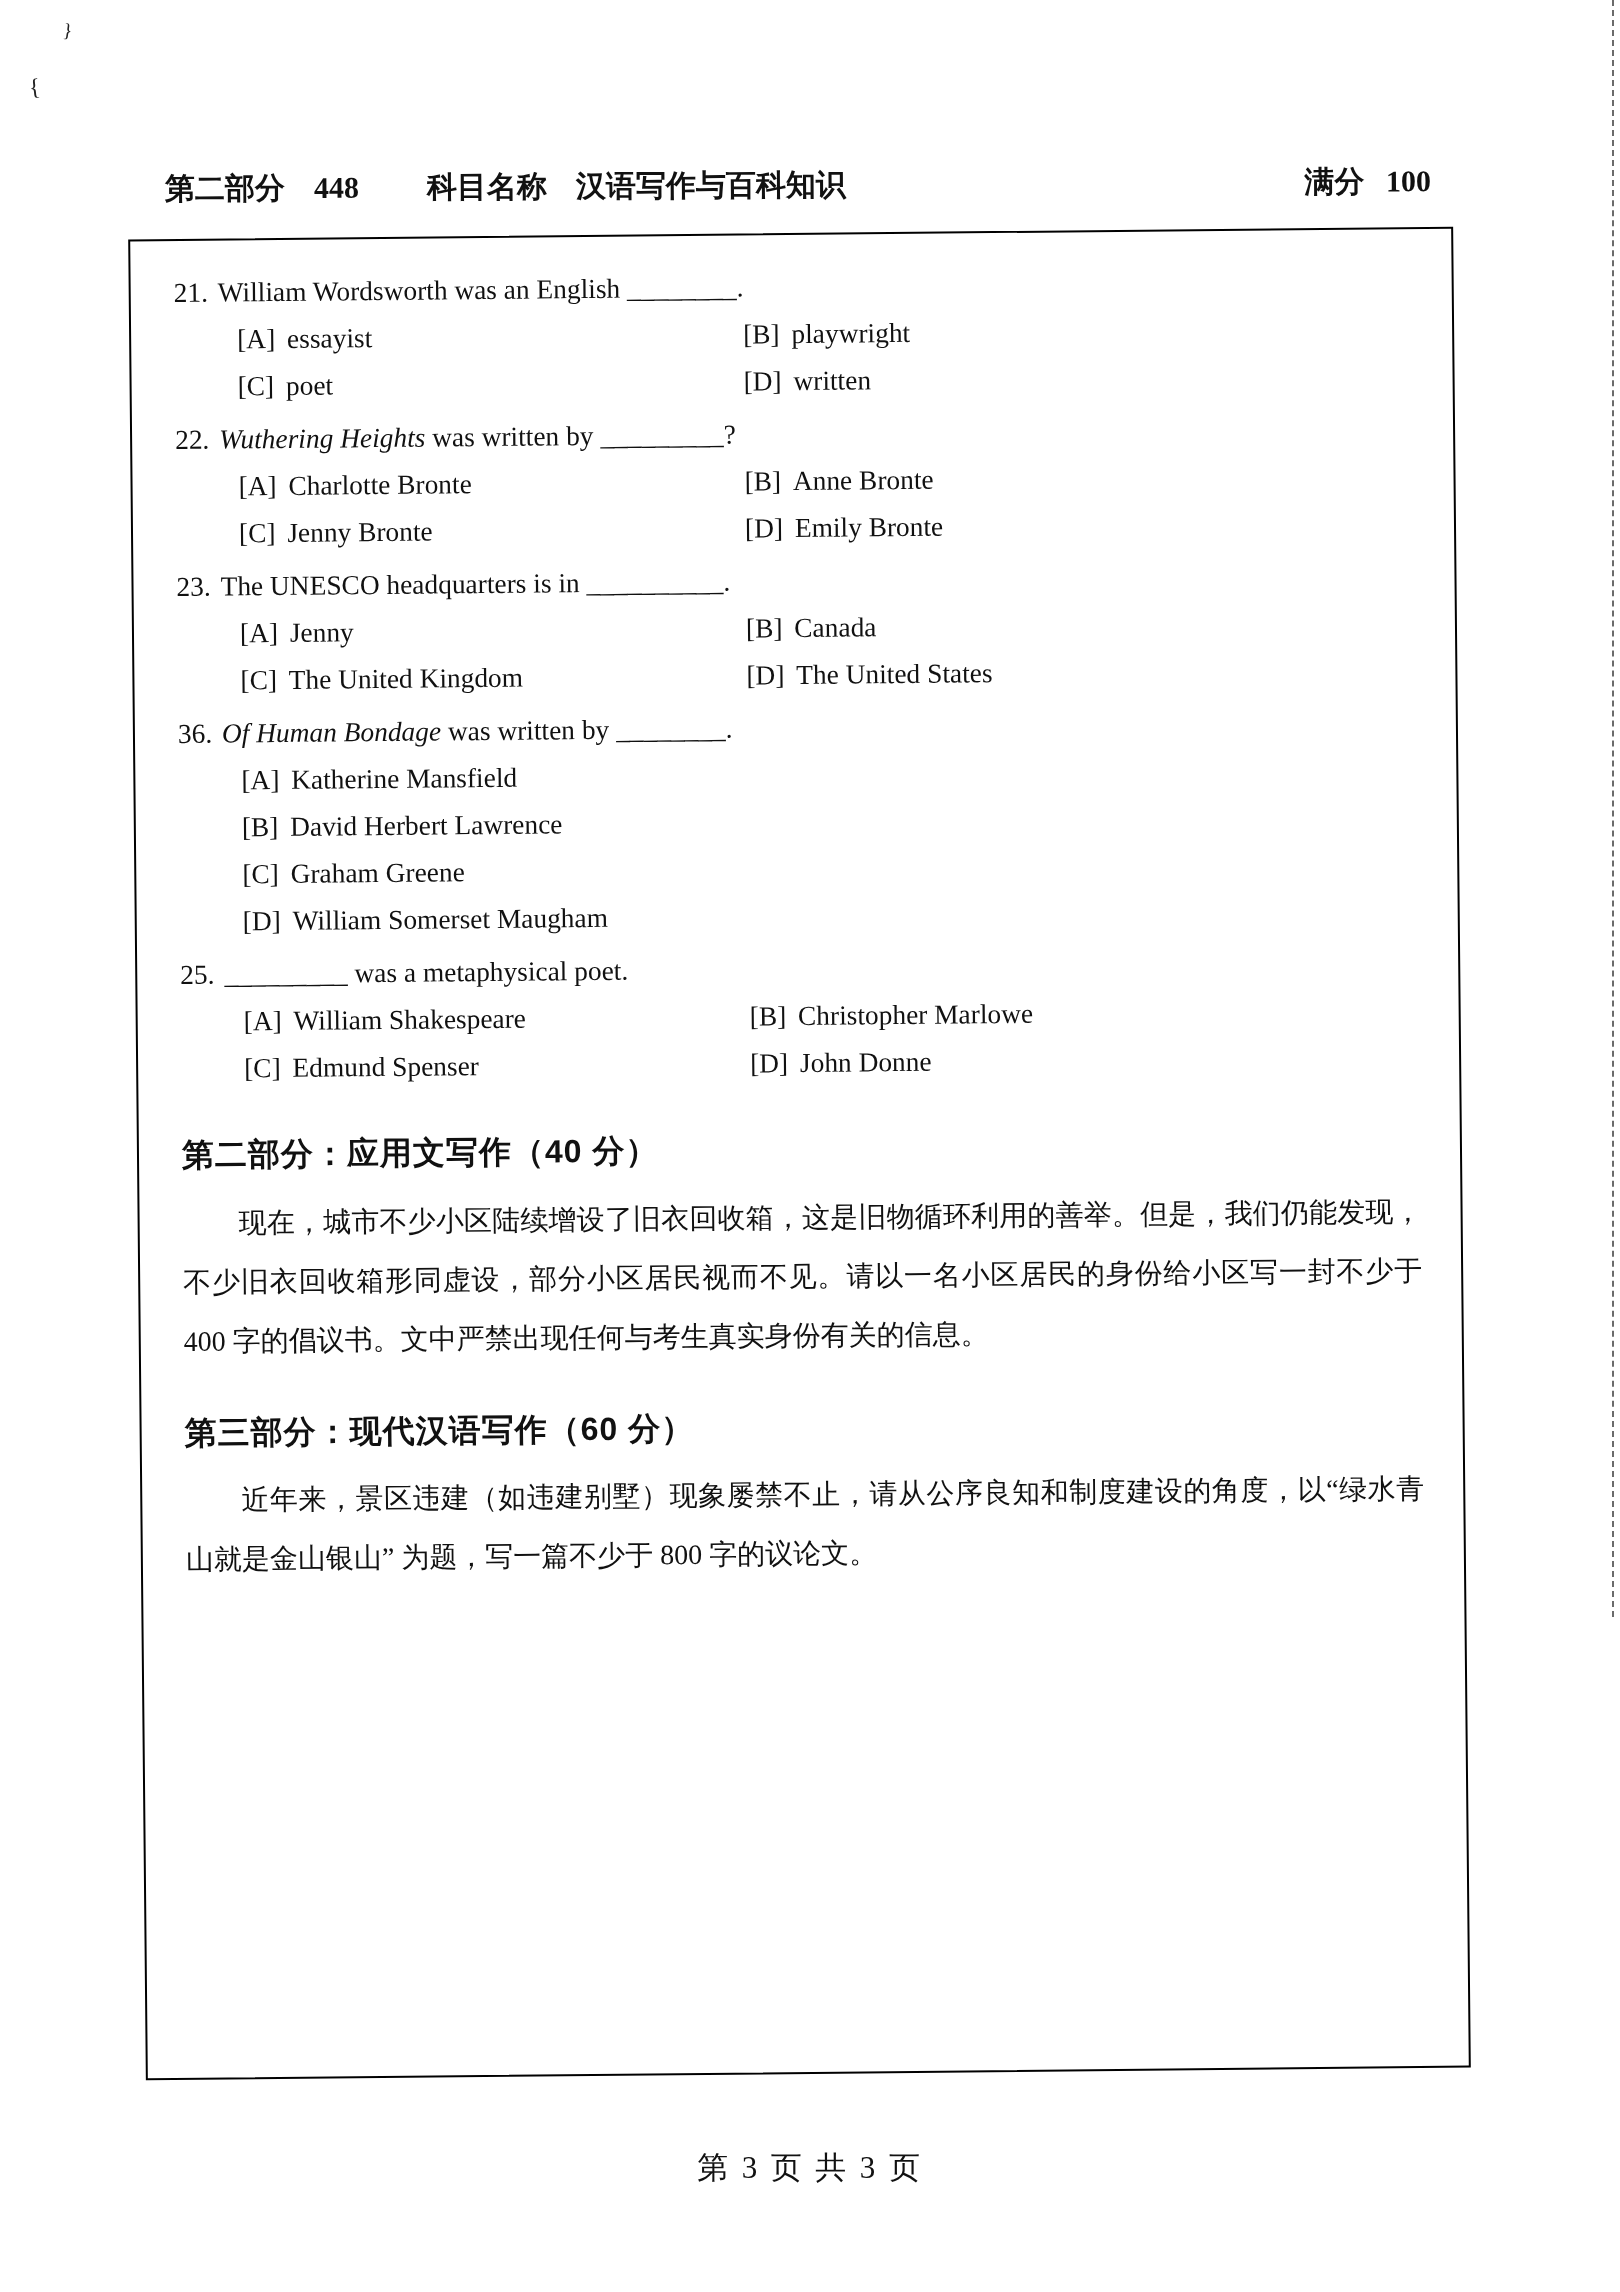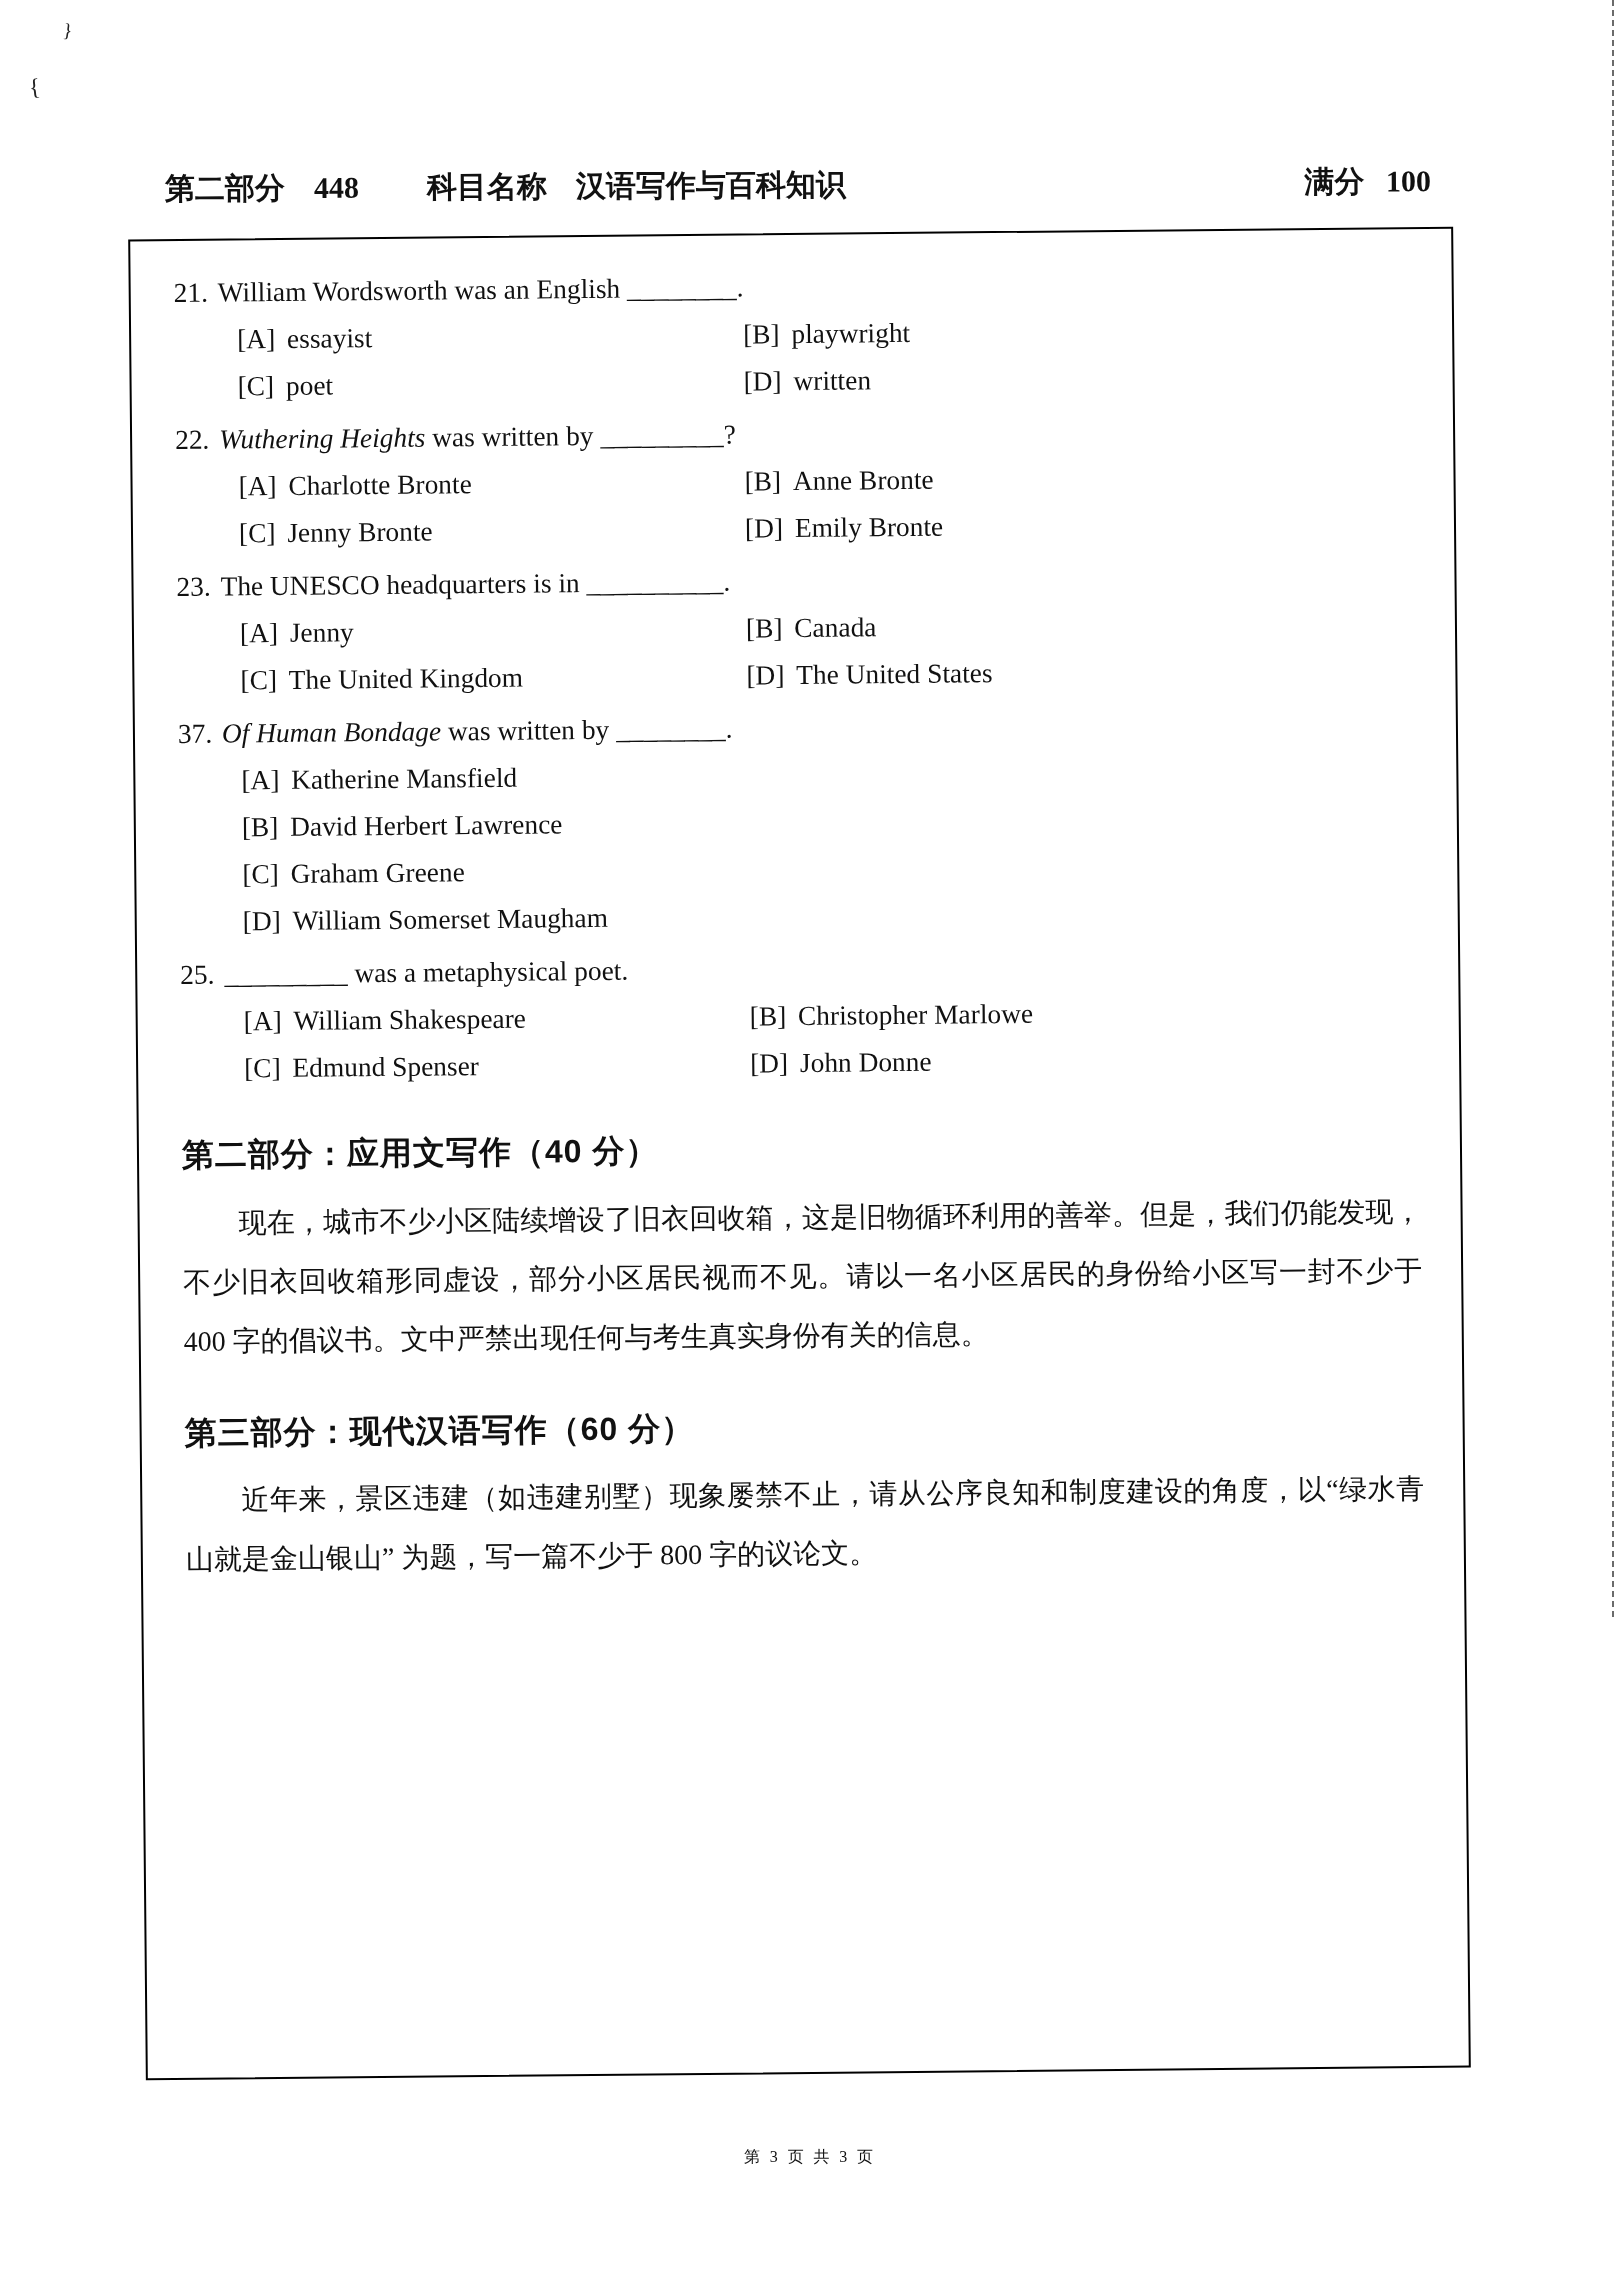--- a/index.html
+++ b/index.html
@@ -63,21 +63,21 @@
   }
   .cn-para {
     font-size:28px; line-height:59px;
     text-align:justify; text-indent:2em;
     font-family:"Liberation Serif", serif;
   }
 
   
   .footer {
     position:absolute; left:0; top:2147px; width:100%;
-    text-align:center; font-size:16px; letter-spacing:2.9px;
+    text-align:center; font-size:31px; letter-spacing:2.9px;
   }
 </style>
 </head>
 <body>
 
 <div class="page">
 
   <span class="artifact mark1">}</span>
   <span class="artifact mark2">{</span>
   <div class="right-scratch"></div>
@@ -108,21 +108,21 @@
           <div class="option"><span class="opt-label">[C]</span><span>Jenny Bronte</span></div>
           <div class="option"><span class="opt-label">[D]</span><span>Emily Bronte</span></div>
         </div>
         <div class="q-stem"><span class="q-num">23.</span><span>The UNESCO headquarters is in __________.</span></div>
         <div class="options cols-2">
           <div class="option"><span class="opt-label">[A]</span><span>Jenny</span></div>
           <div class="option"><span class="opt-label">[B]</span><span>Canada</span></div>
           <div class="option"><span class="opt-label">[C]</span><span>The United Kingdom</span></div>
           <div class="option"><span class="opt-label">[D]</span><span>The United States</span></div>
         </div>
-        <div class="q-stem"><span class="q-num">37.</span><span class="it">Of Human Bondage</span><span> was written by ________.</span></div>
+        <div class="q-stem"><span class="q-num">36.</span><span class="it">Of Human Bondage</span><span> was written by ________.</span></div>
         <div class="options cols-1">
           <div class="option"><span class="opt-label">[A]</span><span>Katherine Mansfield</span></div>
           <div class="option"><span class="opt-label">[B]</span><span>David Herbert Lawrence</span></div>
           <div class="option"><span class="opt-label">[C]</span><span>Graham Greene</span></div>
           <div class="option"><span class="opt-label">[D]</span><span>William Somerset Maugham</span></div>
         </div>
         <div class="q-stem"><span class="q-num">25.</span><span>_________ was a metaphysical poet.</span></div>
         <div class="options cols-2">
           <div class="option"><span class="opt-label">[A]</span><span>William Shakespeare</span></div>
           <div class="option"><span class="opt-label">[B]</span><span>Christopher Marlowe</span></div>

